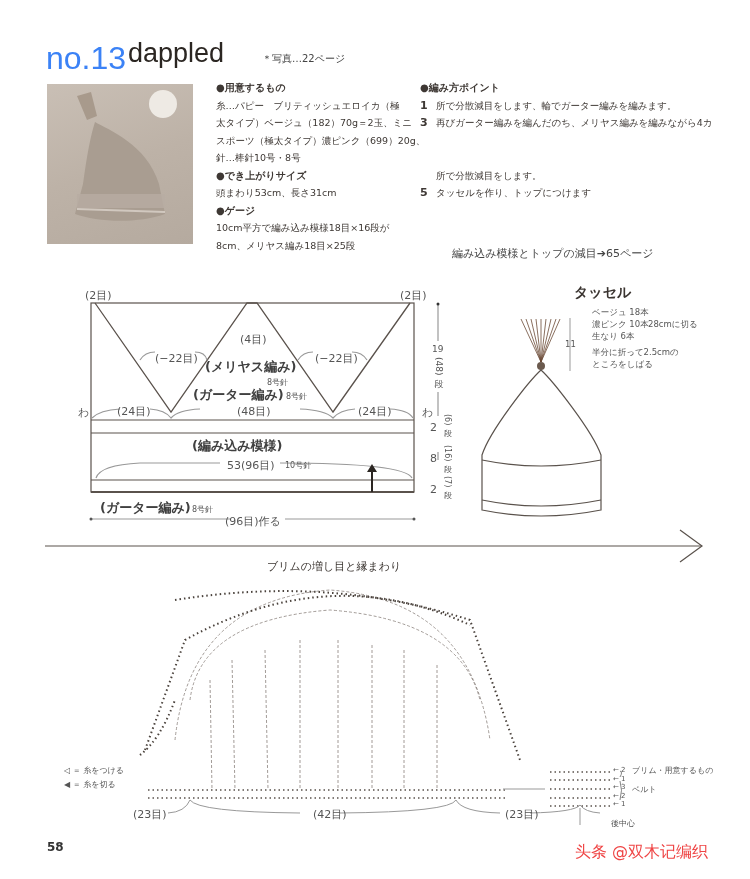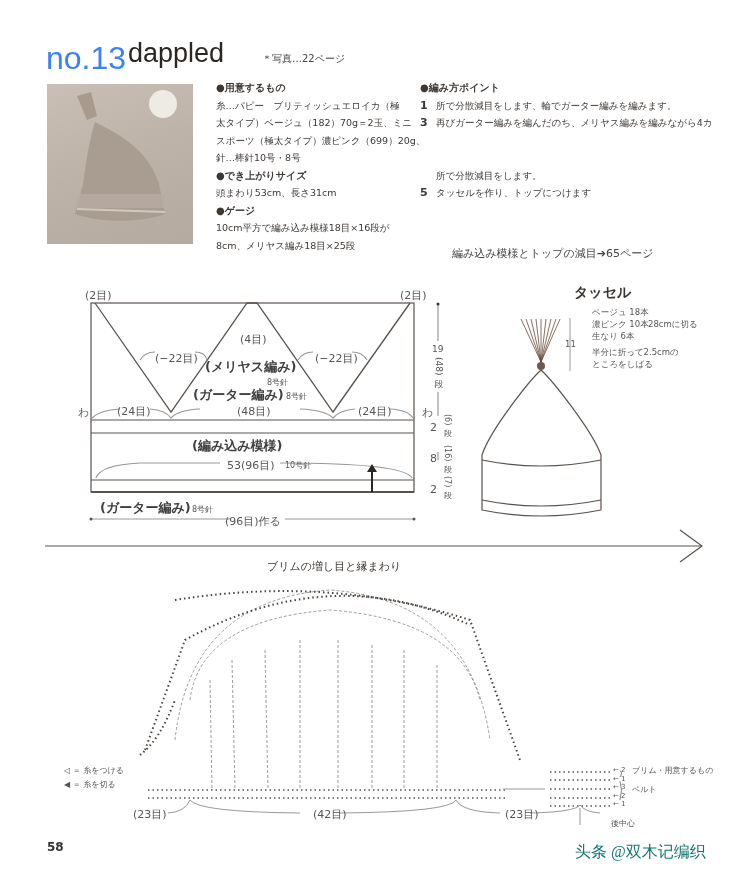--- a/index.html
+++ b/index.html
@@ -9,21 +9,21 @@
   .title-name { left:128px; top:38px; font-family:"Liberation Sans", sans-serif; font-size:27px; color:#2b2622; }
   .title-ref { left:262px; top:52px; font-size:10px; color:#444; }
   .photo { left:47px; top:84px; width:146px; height:160px; background:linear-gradient(160deg,#c9bfb5 0%,#bdb2a7 50%,#b5aa9f 100%); overflow:hidden; }
   .small { font-size:9.5px; line-height:17.5px; color:#3e3834; white-space:nowrap; }
   .head { font-weight:bold; font-size:10px; }
   .steps .num { display:inline-block; width:16px; font-weight:bold; font-size:11px; }
   .lbl { font-size:11px; color:#555; white-space:nowrap; }
   .lbl-b { font-size:13px; font-weight:bold; color:#404040; white-space:nowrap; }
   .needle { font-size:8px; color:#555; }
   .page-num { left:47px; top:840px; font-weight:bold; font-size:12px; color:#333; }
-  .watermark { left:575px; top:842px; font-size:16px; color:#0f766e;font-family:Liberation Serif, serif; }
+  .watermark { left:575px; top:842px; font-size:16px; color:#ef4444; }
 </style>
 </head>
 <body>
 
 <div class="abs title-no">no.13</div>
 <div class="abs title-name">dappled</div>
 <div class="abs title-ref">＊写真…22ページ</div>
 
 <div class="abs photo">
   <svg width="146" height="160" viewBox="0 0 146 160">

